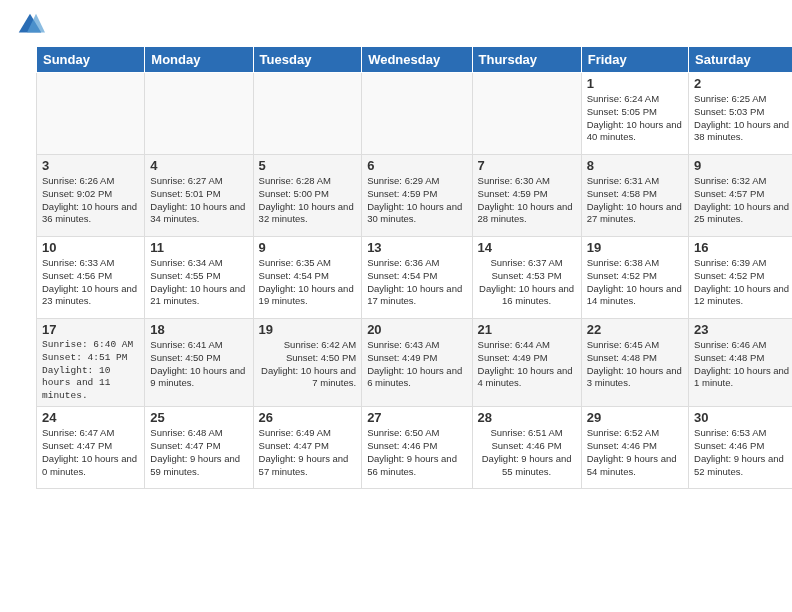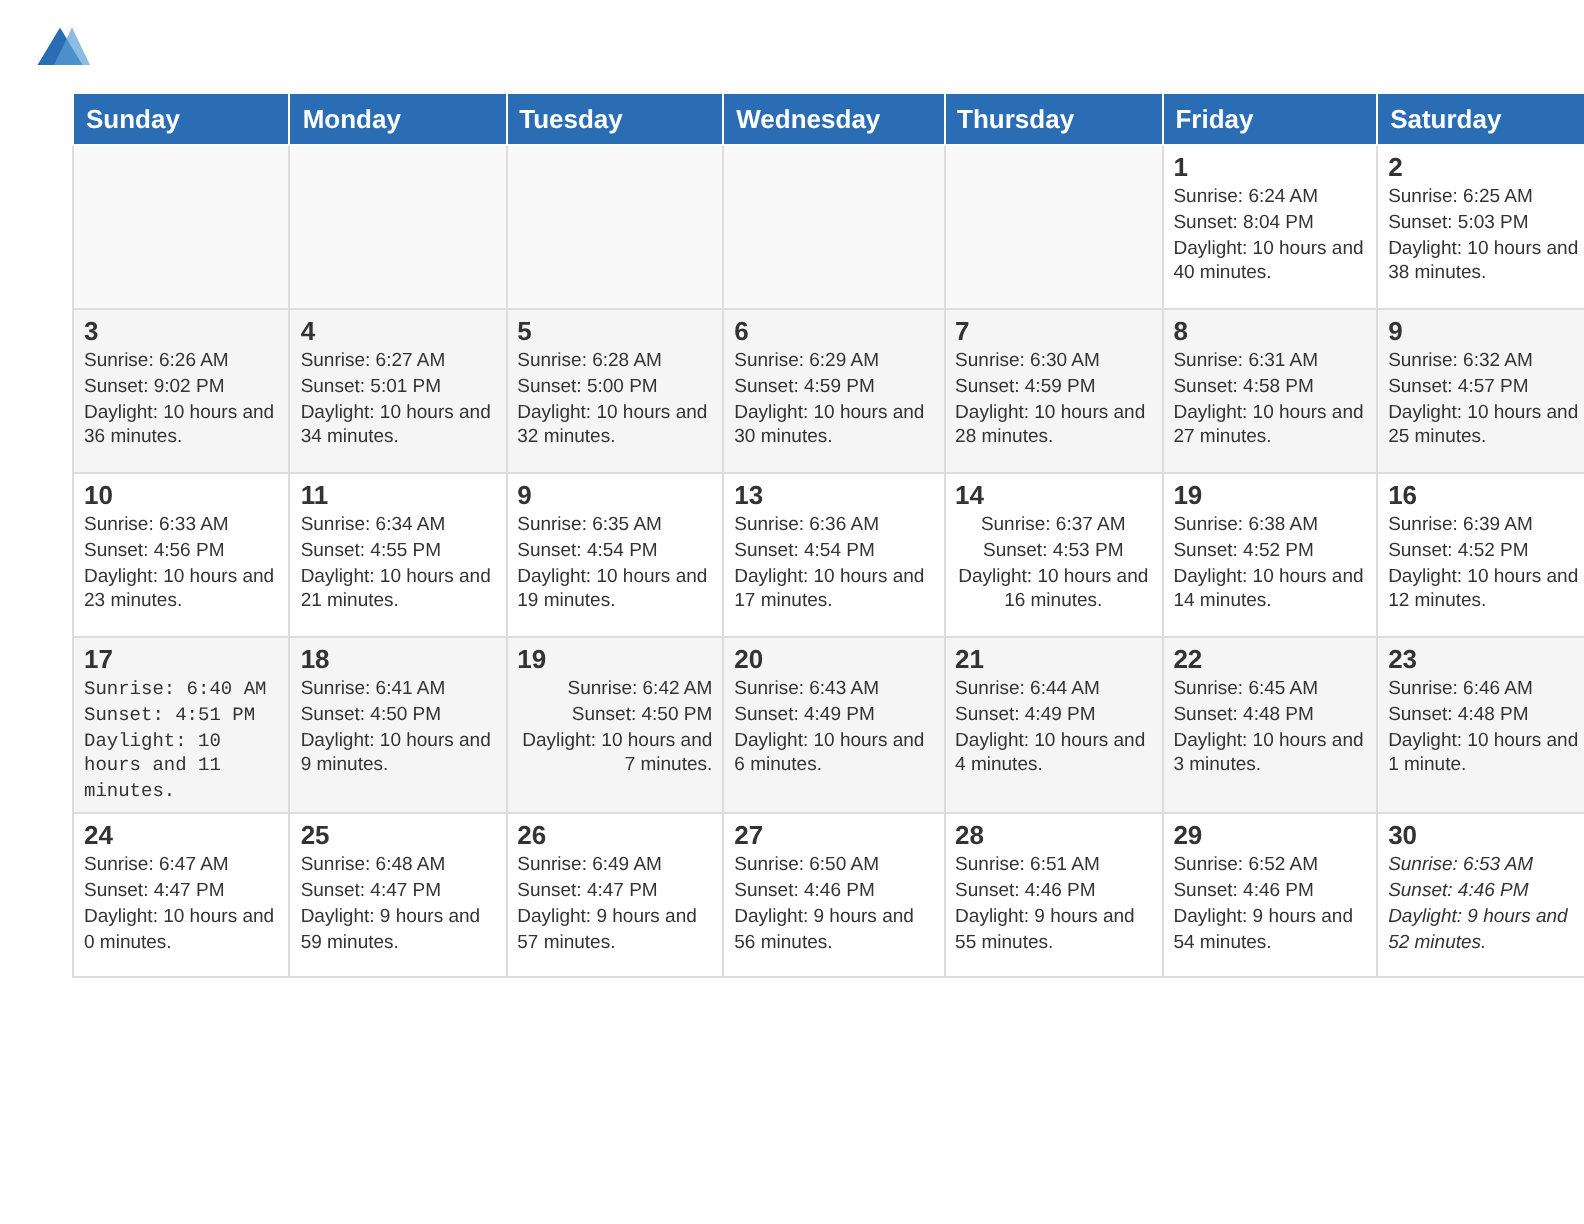--- a/index.html
+++ b/index.html
@@ -135,21 +135,21 @@
     <tbody id="calendar-body">
     <tr>
           <td class="empty"></td>
           <td class="empty"></td>
           <td class="empty"></td>
           <td class="empty"></td>
           <td class="empty"></td>
           <td>
             <span class="day-num">1</span>
             <div class="day-info" style="white-space: pre-line;">Sunrise: 6:24 AM
-Sunset: 8:04 PM
+Sunset: 5:05 PM
 Daylight: 10 hours and 40 minutes.</div>
           </td>
           <td>
             <span class="day-num">2</span>
             <div class="day-info" style="white-space: pre-line;">Sunrise: 6:25 AM
 Sunset: 5:03 PM
 Daylight: 10 hours and 38 minutes.</div>
           </td>
         </tr>
         <tr>
@@ -304,32 +304,32 @@
 Daylight: 9 hours and 57 minutes.</div>
           </td>
           <td>
             <span class="day-num">27</span>
             <div class="day-info" style="white-space: pre-line;">Sunrise: 6:50 AM
 Sunset: 4:46 PM
 Daylight: 9 hours and 56 minutes.</div>
           </td>
           <td>
             <span class="day-num">28</span>
-            <div class="day-info" style="white-space: pre-line;">Sunrise: 6:51 AM
+            <div class="day-info" style="white-space: pre-line; text-align: center;">Sunrise: 6:51 AM
 Sunset: 4:46 PM
 Daylight: 9 hours and 55 minutes.</div>
           </td>
           <td>
             <span class="day-num">29</span>
             <div class="day-info" style="white-space: pre-line;">Sunrise: 6:52 AM
 Sunset: 4:46 PM
 Daylight: 9 hours and 54 minutes.</div>
           </td>
           <td>
             <span class="day-num">30</span>
-            <div class="day-info" style="white-space: pre-line; font-style: italic;">Sunrise: 6:53 AM
+            <div class="day-info" style="white-space: pre-line;">Sunrise: 6:53 AM
 Sunset: 4:46 PM
 Daylight: 9 hours and 52 minutes.</div>
           </td>
         </tr>
       </tbody>
   </table>
 </div>
 
 </body></html>

